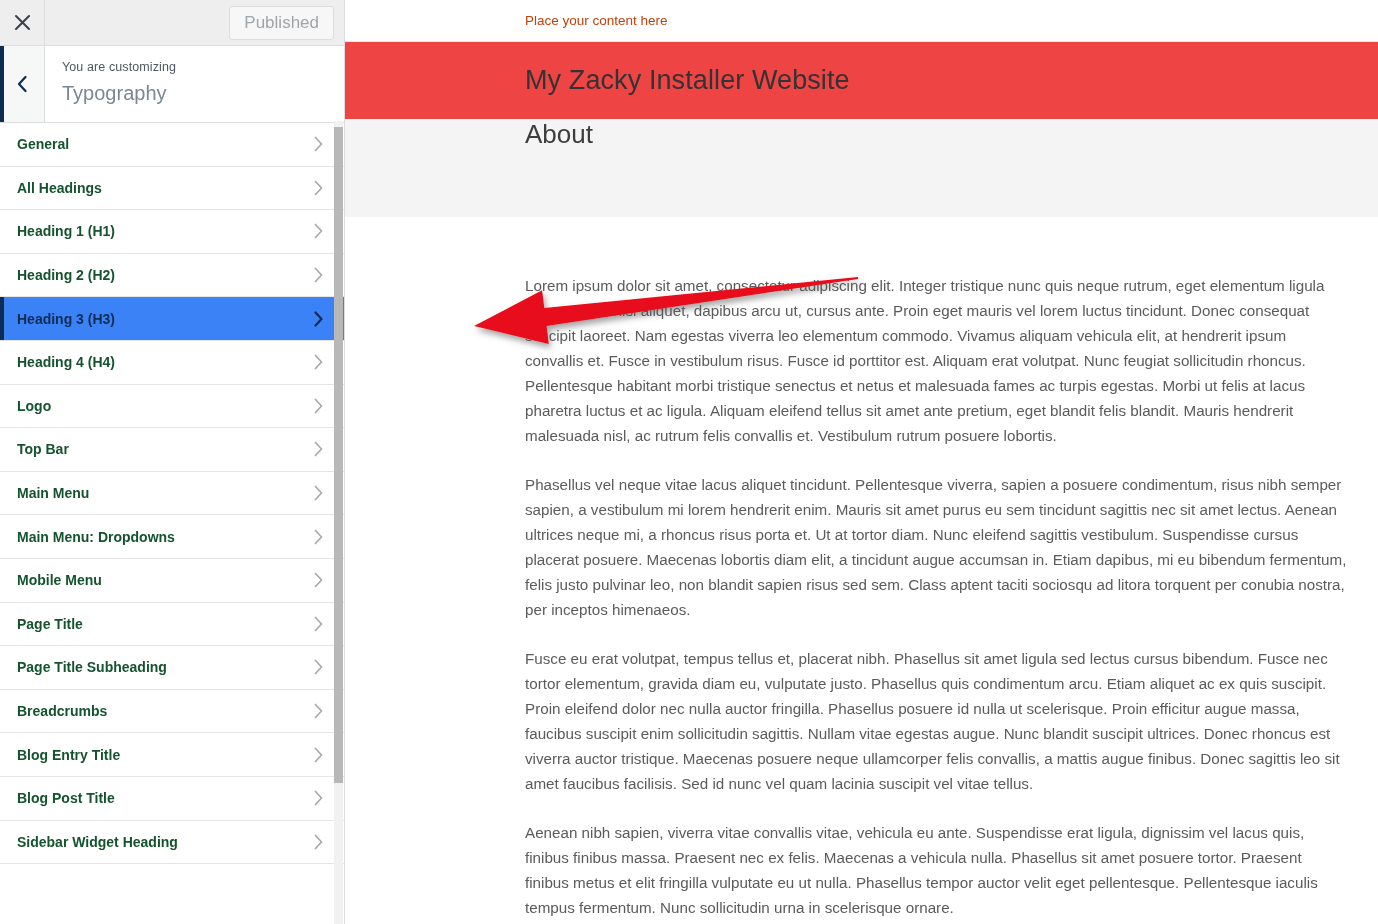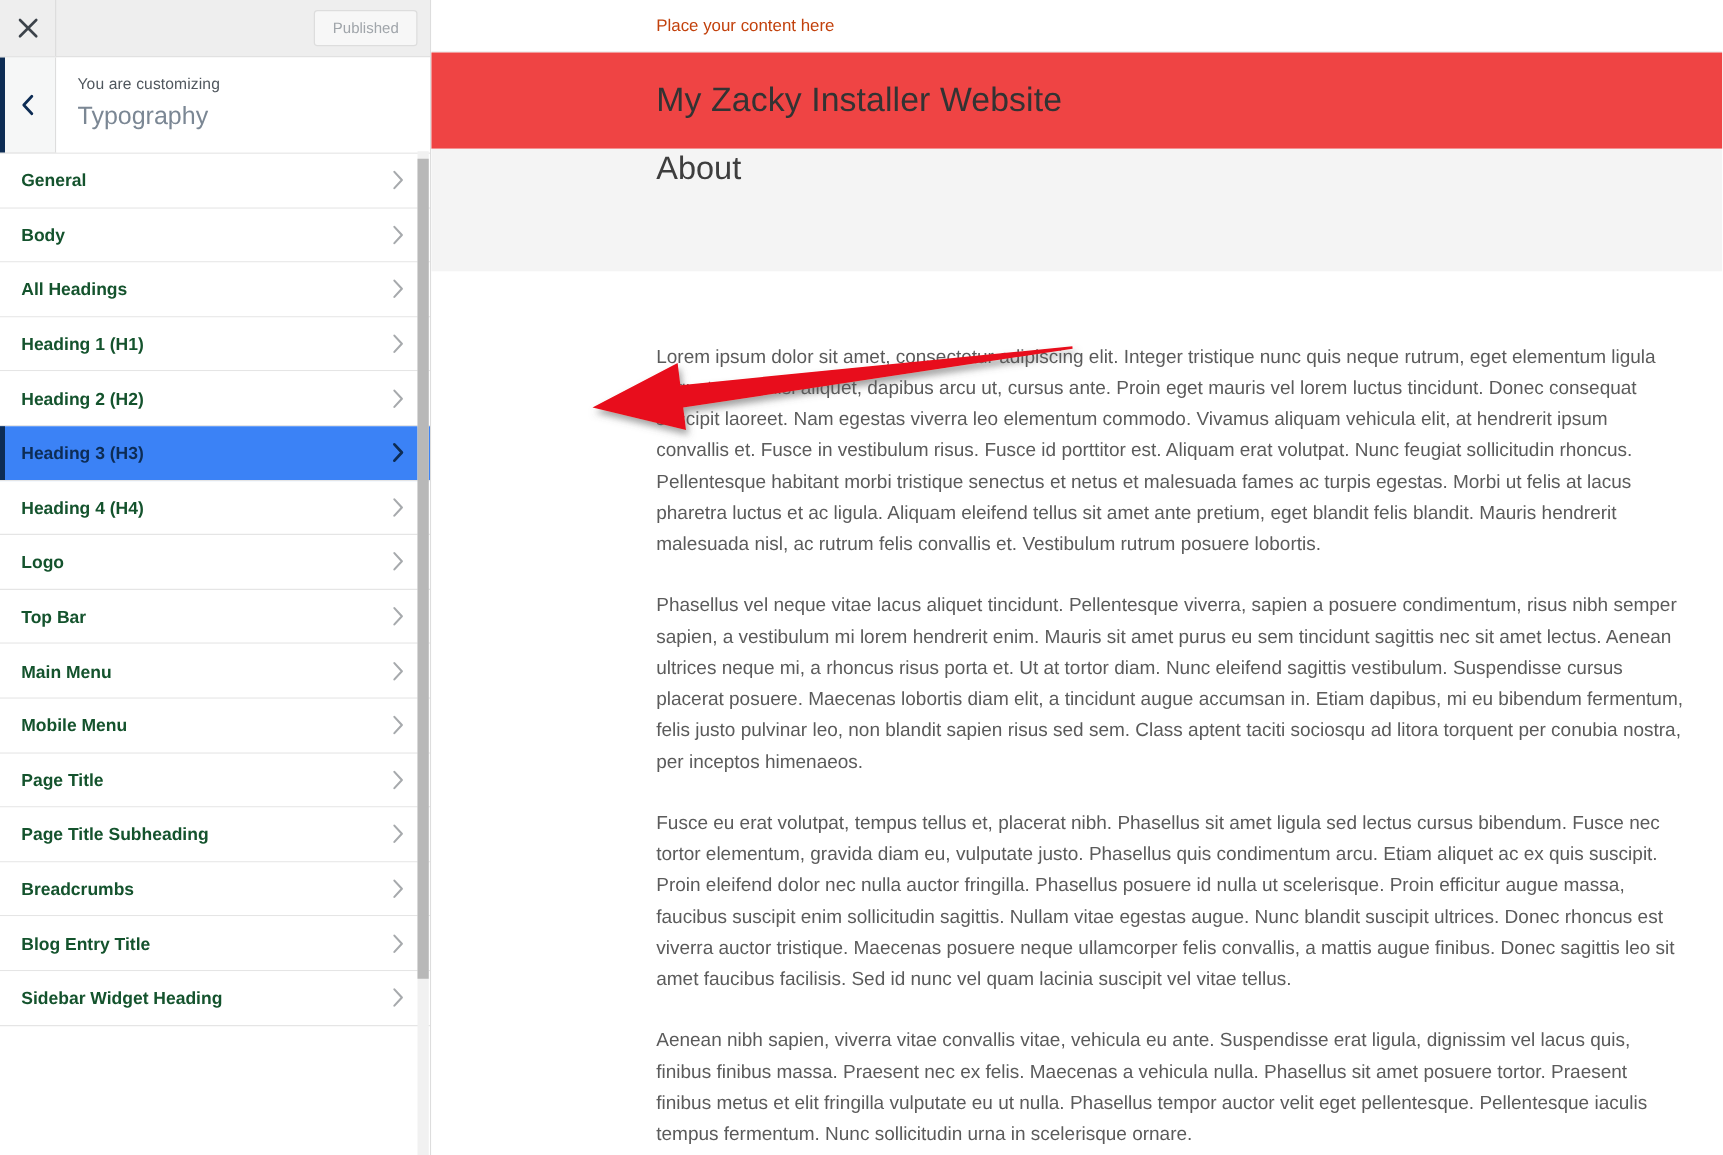--- a/index.html
+++ b/index.html
@@ -48,21 +48,21 @@
     justify-content: center;
     background: #eeeeee;
     border-right: 1px solid #dddddd;
     cursor: pointer;
   }
   .close-btn svg { display: block; }
   .topbar-spacer { flex: 1 1 auto; }
   .published-btn {
     margin-right: 10px;
     padding: 7px 14px 8px;
-    font-size: 12px;
+    font-size: 17px;
     line-height: 1;
     color: #a0a5aa;
     background: #f7f7f7;
     border: 1px solid #dddddd;
     border-radius: 3px;
     cursor: default;
     font-family: "Liberation Sans", sans-serif;
   }
 
   .cust-header {
@@ -282,28 +282,20 @@
     <div class="panel-list" id="panel-list">
         <div class="panel-item">
           <span class="pi-label">General</span>
           <span class="pi-chevron">
             <svg width="11" height="16" viewBox="0 0 11 16">
               <path d="M2.5 1.5 L8.5 8 L2.5 14.5" stroke="currentColor" stroke-width="1.7" fill="none" stroke-linecap="round" stroke-linejoin="round"></path>
             </svg>
           </span>
         </div>
         <div class="panel-item">
-          <span class="pi-label">Body</span>
-          <span class="pi-chevron">
-            <svg width="11" height="16" viewBox="0 0 11 16">
-              <path d="M2.5 1.5 L8.5 8 L2.5 14.5" stroke="currentColor" stroke-width="1.7" fill="none" stroke-linecap="round" stroke-linejoin="round"></path>
-            </svg>
-          </span>
-        </div>
-        <div class="panel-item">
           <span class="pi-label">All Headings</span>
           <span class="pi-chevron">
             <svg width="11" height="16" viewBox="0 0 11 16">
               <path d="M2.5 1.5 L8.5 8 L2.5 14.5" stroke="currentColor" stroke-width="1.7" fill="none" stroke-linecap="round" stroke-linejoin="round"></path>
             </svg>
           </span>
         </div>
         <div class="panel-item">
           <span class="pi-label">Heading 1 (H1)</span>
           <span class="pi-chevron">
@@ -354,20 +346,28 @@
         </div>
         <div class="panel-item">
           <span class="pi-label">Main Menu</span>
           <span class="pi-chevron">
             <svg width="11" height="16" viewBox="0 0 11 16">
               <path d="M2.5 1.5 L8.5 8 L2.5 14.5" stroke="currentColor" stroke-width="1.7" fill="none" stroke-linecap="round" stroke-linejoin="round"></path>
             </svg>
           </span>
         </div>
         <div class="panel-item">
+          <span class="pi-label">Main Menu: Dropdowns</span>
+          <span class="pi-chevron">
+            <svg width="11" height="16" viewBox="0 0 11 16">
+              <path d="M2.5 1.5 L8.5 8 L2.5 14.5" stroke="currentColor" stroke-width="1.7" fill="none" stroke-linecap="round" stroke-linejoin="round"></path>
+            </svg>
+          </span>
+        </div>
+        <div class="panel-item">
           <span class="pi-label">Mobile Menu</span>
           <span class="pi-chevron">
             <svg width="11" height="16" viewBox="0 0 11 16">
               <path d="M2.5 1.5 L8.5 8 L2.5 14.5" stroke="currentColor" stroke-width="1.7" fill="none" stroke-linecap="round" stroke-linejoin="round"></path>
             </svg>
           </span>
         </div>
         <div class="panel-item">
           <span class="pi-label">Page Title</span>
           <span class="pi-chevron">
@@ -387,20 +387,28 @@
         <div class="panel-item">
           <span class="pi-label">Breadcrumbs</span>
           <span class="pi-chevron">
             <svg width="11" height="16" viewBox="0 0 11 16">
               <path d="M2.5 1.5 L8.5 8 L2.5 14.5" stroke="currentColor" stroke-width="1.7" fill="none" stroke-linecap="round" stroke-linejoin="round"></path>
             </svg>
           </span>
         </div>
         <div class="panel-item">
           <span class="pi-label">Blog Entry Title</span>
+          <span class="pi-chevron">
+            <svg width="11" height="16" viewBox="0 0 11 16">
+              <path d="M2.5 1.5 L8.5 8 L2.5 14.5" stroke="currentColor" stroke-width="1.7" fill="none" stroke-linecap="round" stroke-linejoin="round"></path>
+            </svg>
+          </span>
+        </div>
+        <div class="panel-item">
+          <span class="pi-label">Blog Post Title</span>
           <span class="pi-chevron">
             <svg width="11" height="16" viewBox="0 0 11 16">
               <path d="M2.5 1.5 L8.5 8 L2.5 14.5" stroke="currentColor" stroke-width="1.7" fill="none" stroke-linecap="round" stroke-linejoin="round"></path>
             </svg>
           </span>
         </div>
         <div class="panel-item">
           <span class="pi-label">Sidebar Widget Heading</span>
           <span class="pi-chevron">
             <svg width="11" height="16" viewBox="0 0 11 16">

